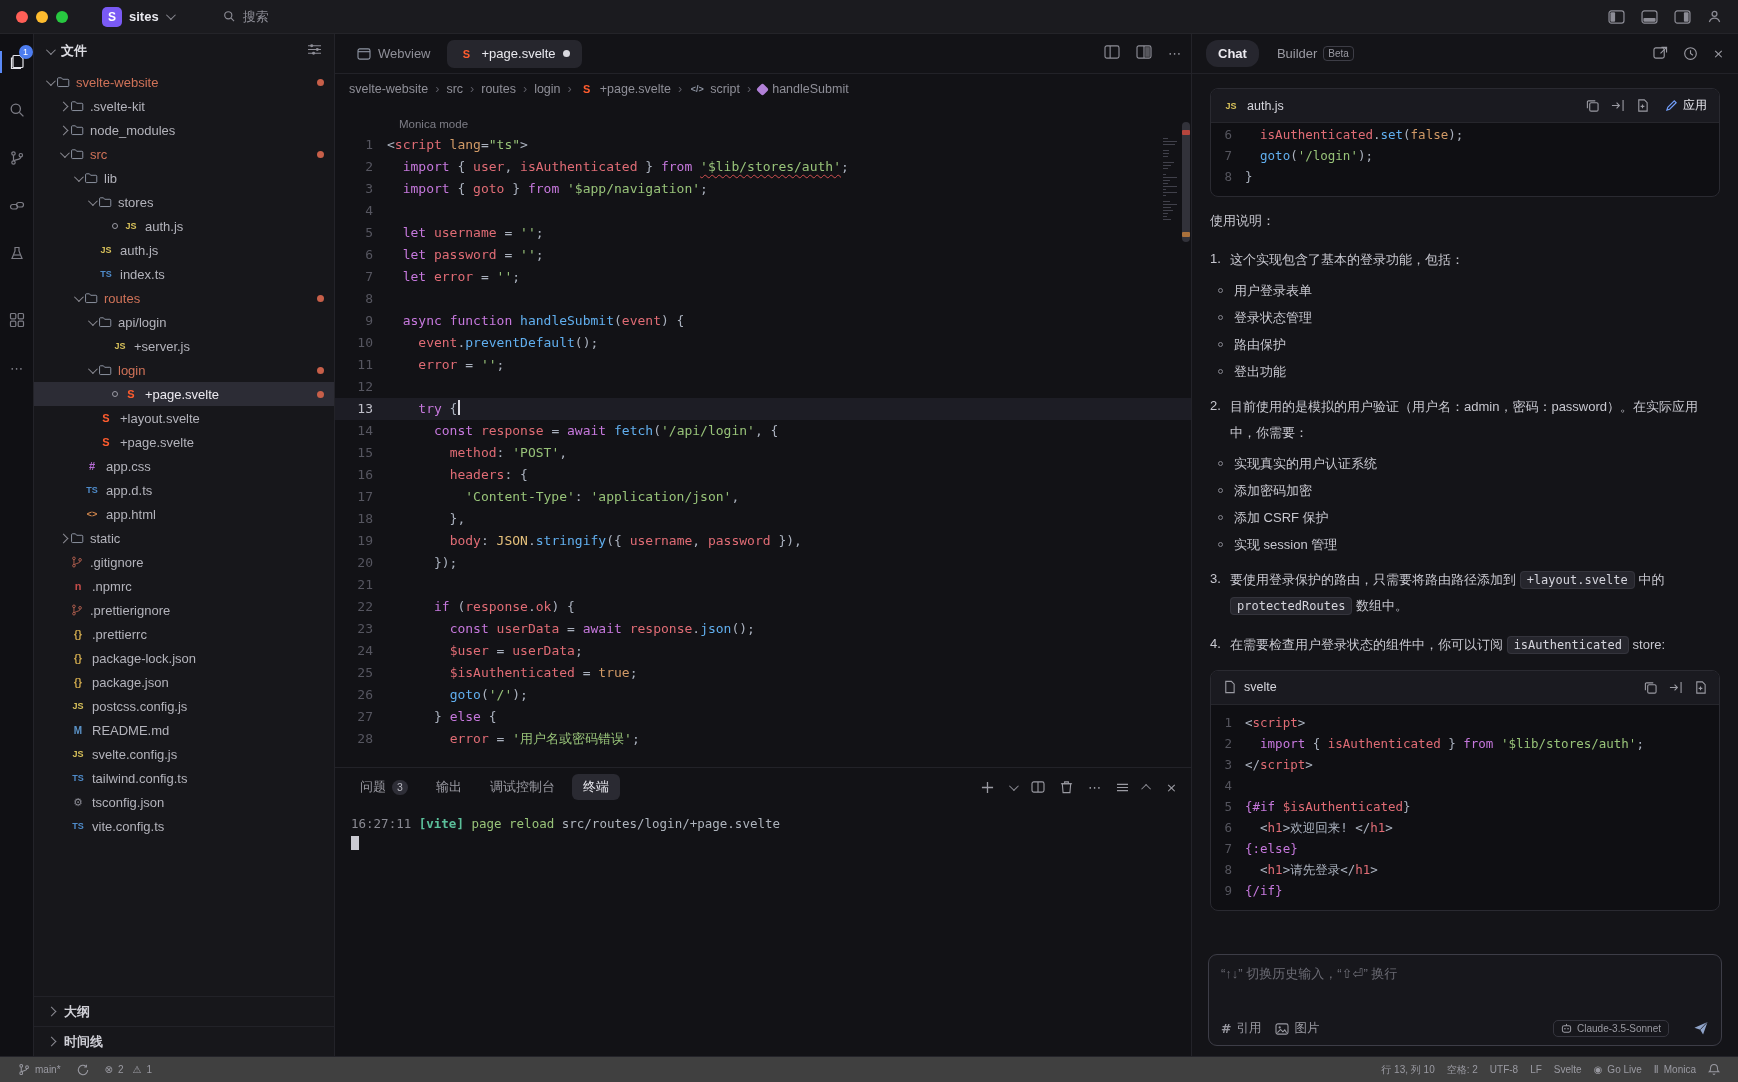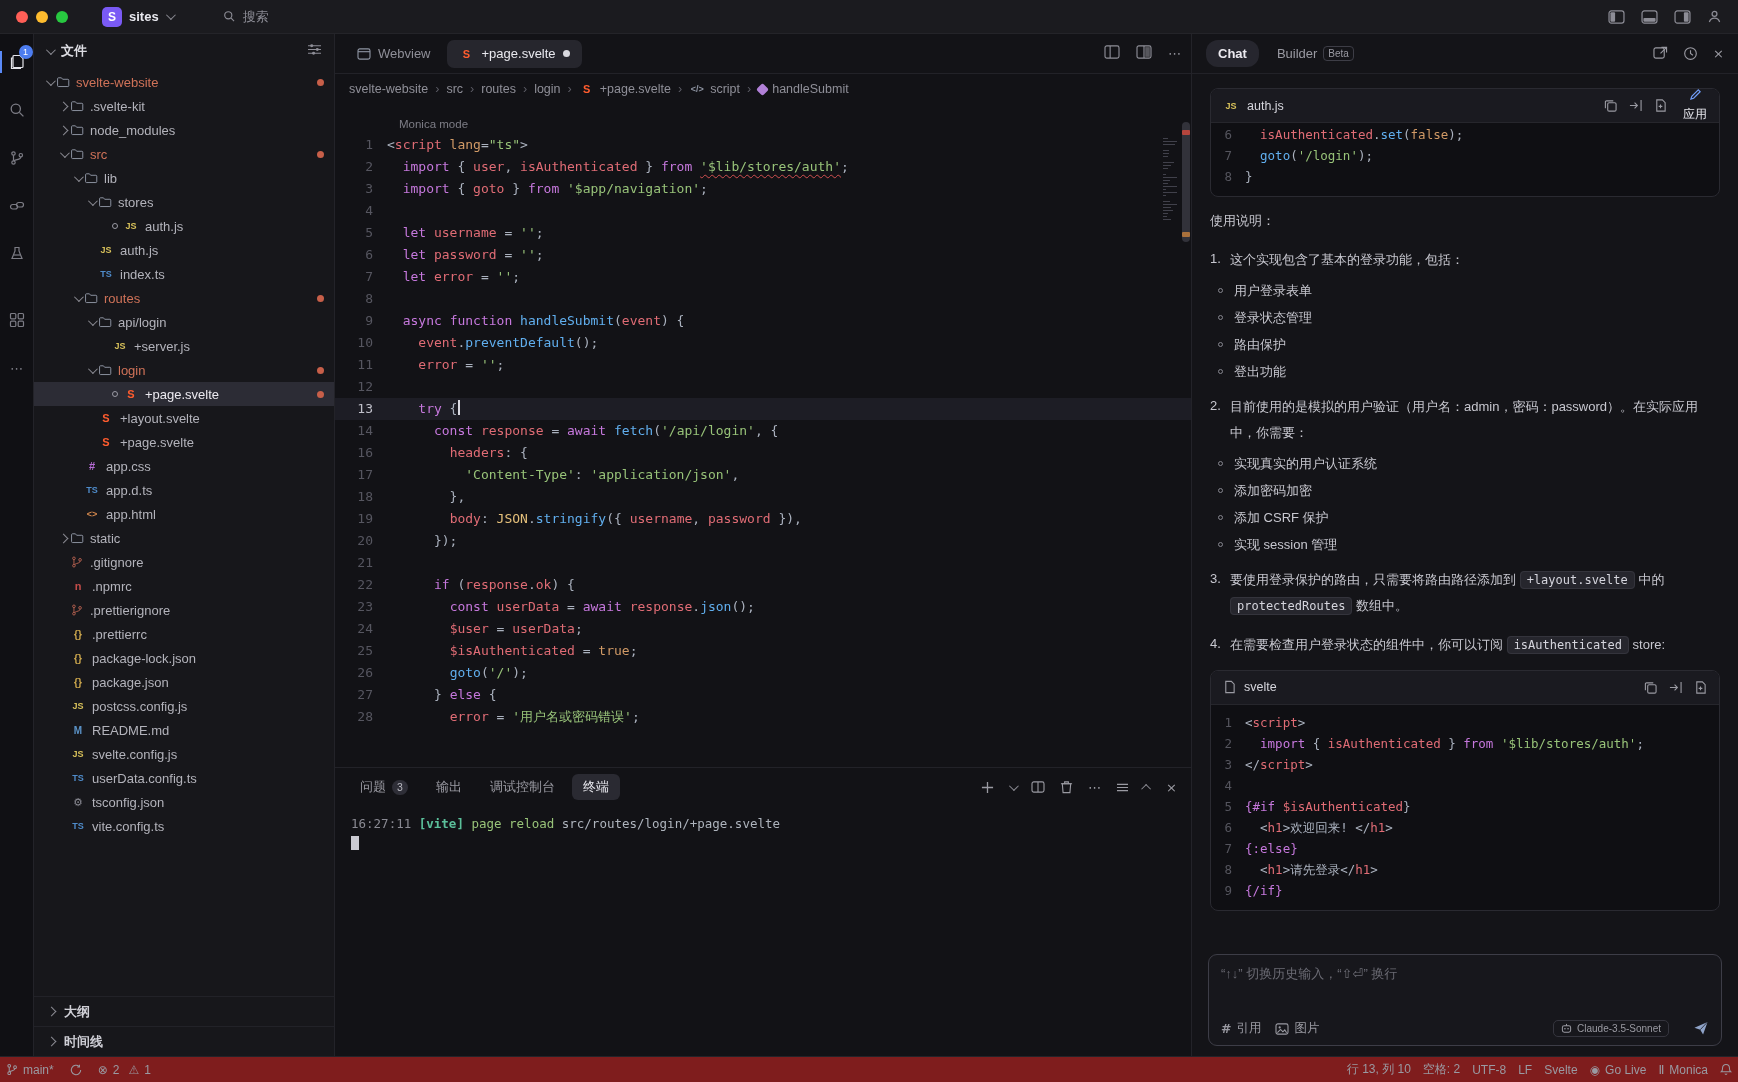--- a/index.html
+++ b/index.html
@@ -103,21 +103,21 @@
   .ctab{ display:flex; align-items:center; gap:6px; height:27px; padding:0 12px; border-radius:12px; color:#9a9aa2; cursor:pointer; }
   .ctab.active{ background:#26262e; color:#eceaf0; font-weight:600; }
   .beta{ font-size:10px; border:1px solid #3d3d46; border-radius:4px; padding:0 4px; height:15px; display:flex; align-items:center; color:#9a9aa2; }
   .chathead-icons{ margin-left:auto; display:flex; gap:15px; color:#9a9aa2; }
   .chathead-icons span{ cursor:pointer; display:flex; }
   .chatscroll{ flex:1; overflow:hidden; padding:10px 18px 0; }
   .card{ border:1px solid #2a2a31; border-radius:8px; background:#0f0f13; margin:4px 0 12px; overflow:hidden; }
   .cardhead{ display:flex; align-items:center; height:34px; padding:0 12px; background:#1a1a20; border-bottom:1px solid #26262c; gap:8px; }
   .cc-title{ color:#d6d6dd; font-size:12.5px; }
   .cardhead-icons{ margin-left:auto; display:flex; gap:12px; color:#9a9aa2; align-items:center; }
-  .cardhead-icons span{ cursor:pointer; display:flex;flex-direction:column; }
+  .cardhead-icons span{ cursor:pointer; display:flex; }
   .applybtn{ display:flex; align-items:center; gap:5px; color:#e8e8ee; font-size:12px; cursor:pointer; margin-left:4px; }
   .cardbody{ padding:7px 0 9px; font-family:"DejaVu Sans Mono","Liberation Mono",monospace; font-size:12.5px; line-height:21px; }
   .ccl{ display:flex; white-space:pre; }
   .ccln{ width:34px; text-align:right; padding-right:13px; color:#55555e; flex:none; }
   .cp{ color:#c7c7cf; line-height:1.9; margin:10px 0 2px; }
   .coli{ display:flex; margin:13px 0 2px; }
   .coln{ width:20px; color:#c7c7cf; flex:none; line-height:1.85; }
   .colb{ flex:1; line-height:2.0; color:#c7c7cf; }
   .cul{ margin:4px 0 4px 4px; }
   .culi{ display:flex; align-items:center; margin:9px 0; color:#c7c7cf; }
@@ -125,21 +125,21 @@
   .chip{ background:#26262d; border:1px solid #34343c; border-radius:4px; padding:1px 6px; font-family:"DejaVu Sans Mono",monospace; font-size:12px; color:#d5d5dd; }
   .inputwrap{ padding:6px 16px 10px; }
   .inputbox{ border:1px solid #3d3d47; background:#17171c; border-radius:9px; height:92px; display:flex; flex-direction:column; padding:10px 12px 8px; }
   .iph{ color:#6b6b74; flex:1; }
   .inputfoot{ display:flex; align-items:center; gap:14px; color:#9a9aa2; font-size:12.5px; }
   .ifoot-item{ display:flex; align-items:center; gap:5px; cursor:pointer; }
   .modelchip{ margin-left:auto; display:flex; align-items:center; gap:5px; border:1px solid #35353e; border-radius:5px; padding:2px 7px; font-size:10px; color:#9a9aa2; cursor:pointer; }
   .sendbtn{ color:#8fa3c8; cursor:pointer; display:flex; margin-left:10px; }
 
   
-  .statusbar{ background:#7f1d1d; border-top:1px solid #232329; display:flex; align-items:center; padding:0 0; font-size:12px; color:#9a9aa2; gap:4px; }
+  .statusbar{ background:#404040; border-top:1px solid #232329; display:flex; align-items:center; padding:0 12px; font-size:10px; color:#9a9aa2; gap:4px; }
   .sb-item{ display:flex; align-items:center; gap:5px; padding:0 6px; height:100%; cursor:pointer; white-space:nowrap; }
   .sb-item b{ font-weight:normal; }
   .sb-right{ margin-left:auto; display:flex; align-items:center; }
   .glyph{ font-family:"DejaVu Sans",sans-serif; }
 </style>
 </head>
 <body>
 
 <div class="app">
 
@@ -539,21 +539,21 @@
               <span class="fi fjs">JS</span>
             </span>
             <span class="lbl">svelte.config.js</span>
           </div>
           <div class="trow">
             <span style="width: 22px; flex: 0 0 auto;"></span>
             <span class="chslot"></span>
             <span style="display: flex;">
               <span class="fi fts">TS</span>
             </span>
-            <span class="lbl">userData.config.ts</span>
+            <span class="lbl">tailwind.config.ts</span>
           </div>
           <div class="trow">
             <span style="width: 22px; flex: 0 0 auto;"></span>
             <span class="chslot"></span>
             <span style="display: flex;">
               <span class="fi fgear glyph">⚙</span>
             </span>
             <span class="lbl">tsconfig.json</span>
           </div>
           <div class="trow">
@@ -698,20 +698,24 @@
               <span class="ln">12</span>
               <span class="ct"></span>
             </div>
             <div class="crow active">
               <span class="ln">13</span>
               <span class="ct"><span class="tk-pun">    </span><span class="tk-kw">try</span><span class="tk-pun"> {</span><span class="caret"></span></span>
             </div>
             <div class="crow">
               <span class="ln">14</span>
               <span class="ct"><span class="tk-pun">      </span><span class="tk-kw">const</span><span class="tk-pun"> </span><span class="tk-varr">response</span><span class="tk-pun"> = </span><span class="tk-kw">await</span><span class="tk-pun"> </span><span class="tk-fn">fetch</span><span class="tk-pun">(</span><span class="tk-str">'/api/login'</span><span class="tk-pun">, {</span></span>
+            </div>
+            <div class="crow">
+              <span class="ln">15</span>
+              <span class="ct"><span class="tk-pun">        </span><span class="tk-varr">method</span><span class="tk-pun">: </span><span class="tk-str">'POST'</span><span class="tk-pun">,</span></span>
             </div>
             <div class="crow">
               <span class="ln">16</span>
               <span class="ct"><span class="tk-pun">        </span><span class="tk-varr">headers</span><span class="tk-pun">: {</span></span>
             </div>
             <div class="crow">
               <span class="ln">17</span>
               <span class="ct"><span class="tk-pun">          </span><span class="tk-str">'Content-Type'</span><span class="tk-pun">: </span><span class="tk-str">'application/json'</span><span class="tk-pun">,</span></span>
             </div>
             <div class="crow">

